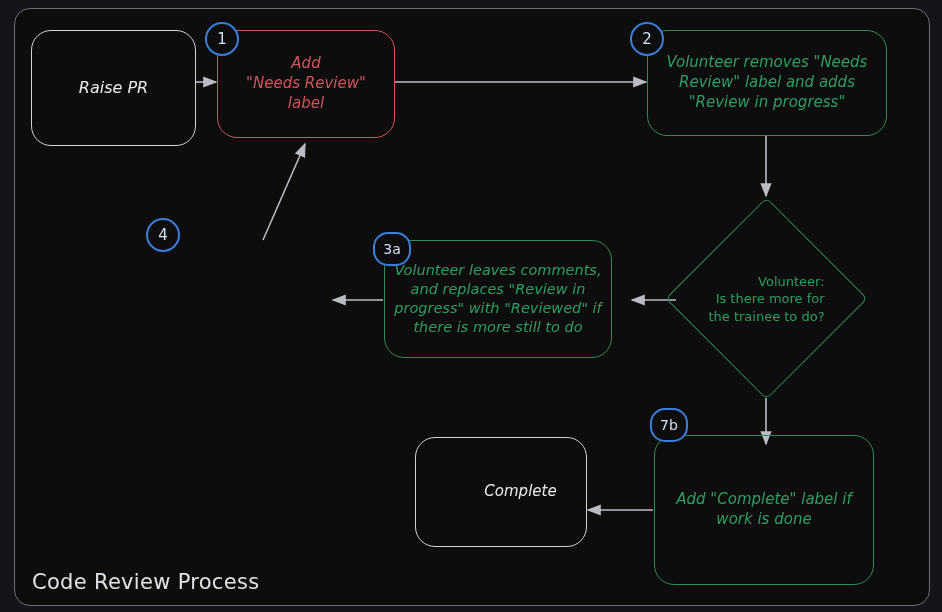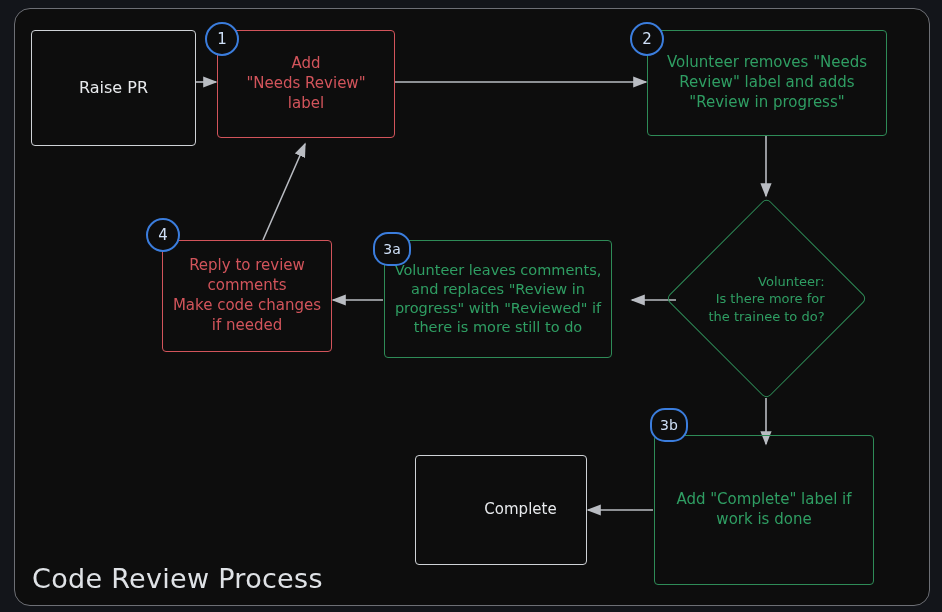--- a/index.html
+++ b/index.html
@@ -19,24 +19,25 @@
     border-radius:16px;
     overflow:hidden;
   }
   svg#wires{position:absolute;left:0;top:0;width:942px;height:612px;pointer-events:none;}
   .node{
     position:absolute;
     display:flex;align-items:center;justify-content:center;
     text-align:center;
     box-sizing:border-box;
     border-width:1.6px;border-style:solid;
-    border-radius:4px;
+    border-radius:20px;
     line-height:1.32;
     white-space:pre-line;
     padding:4px 8px;
+    font-style:italic;
   }
   .n-white{border-color:#cfd2d6;color:#e8eaed;}
   .n-red{border-color:#d2545b;color:#d2545b;}
   .n-green{border-color:#2e8b57;color:#2f9e63;}
   .diamond{
     position:absolute;
     box-sizing:border-box;
     border:1.6px solid #2e8b57;
     transform:rotate(45deg);
     border-radius:6px;
@@ -59,21 +60,21 @@
     display:flex;align-items:center;justify-content:center;
     font-size:15px;
     font-family:"DejaVu Sans", sans-serif;
     z-index:5;
   }
   .badge.wide{width:34px;height:30px;border-radius:15px;font-size:14px;}
   #title{
     position:absolute;
     left:32px;bottom:18px;
     color:#dfe2e6;
-    font-size:27px;
+    font-size:21px;
     letter-spacing:.3px;
   }
 </style>
 </head>
 <body>
 
 <div id="root">
   <div id="canvas"></div>
 
   <svg id="wires">
@@ -113,30 +114,26 @@
   <div class="diamond" style="left:695px;top:227px;width:143px;height:143px;"></div>
   <div class="diamond-label" style="left:690px;top:257px;width:153px;height:84px;font-size:13px;text-align:right;">Volunteer:
 Is there more for
 the trainee to do?</div>
 
   <div class="node n-green" style="left:384px;top:240px;width:228px;height:118px;font-size:14.5px;">Volunteer leaves comments,
 and replaces "Review in
 progress" with "Reviewed" if
 there is more still to do</div>
 
-  <div class="node n-red" style="left:162px;top:240px;width:170px;height:112px;font-size:15px;">Reply to review
-comments
-Make code changes
-if needed</div>
 
   <div class="node n-green" style="left:654px;top:435px;width:220px;height:150px;font-size:15px;">Add "Complete" label if
 work is done</div>
 
-  <div class="node n-white" style="left:415px;top:455px;width:172px;height:110px;font-size:15px;padding-left:47px;">Complete</div>
+  <div class="node n-white" style="left:415px;top:437px;width:172px;height:110px;font-size:15px;padding-left:47px;">Complete</div>
 
   <div class="badge" style="left:205px;top:22px;">1</div>
   <div class="badge" style="left:630px;top:22px;">2</div>
   <div class="badge wide" style="left:373px;top:220px;margin-top:12px;">3a</div>
-  <div class="badge wide" style="left:650px;top:408px;">3b</div>
+  <div class="badge wide" style="left:650px;top:408px;">7b</div>
   <div class="badge" style="left:146px;top:218px;">4</div>
 
   <div id="title">Code Review Process</div>
 </div>
 
 </body></html>

